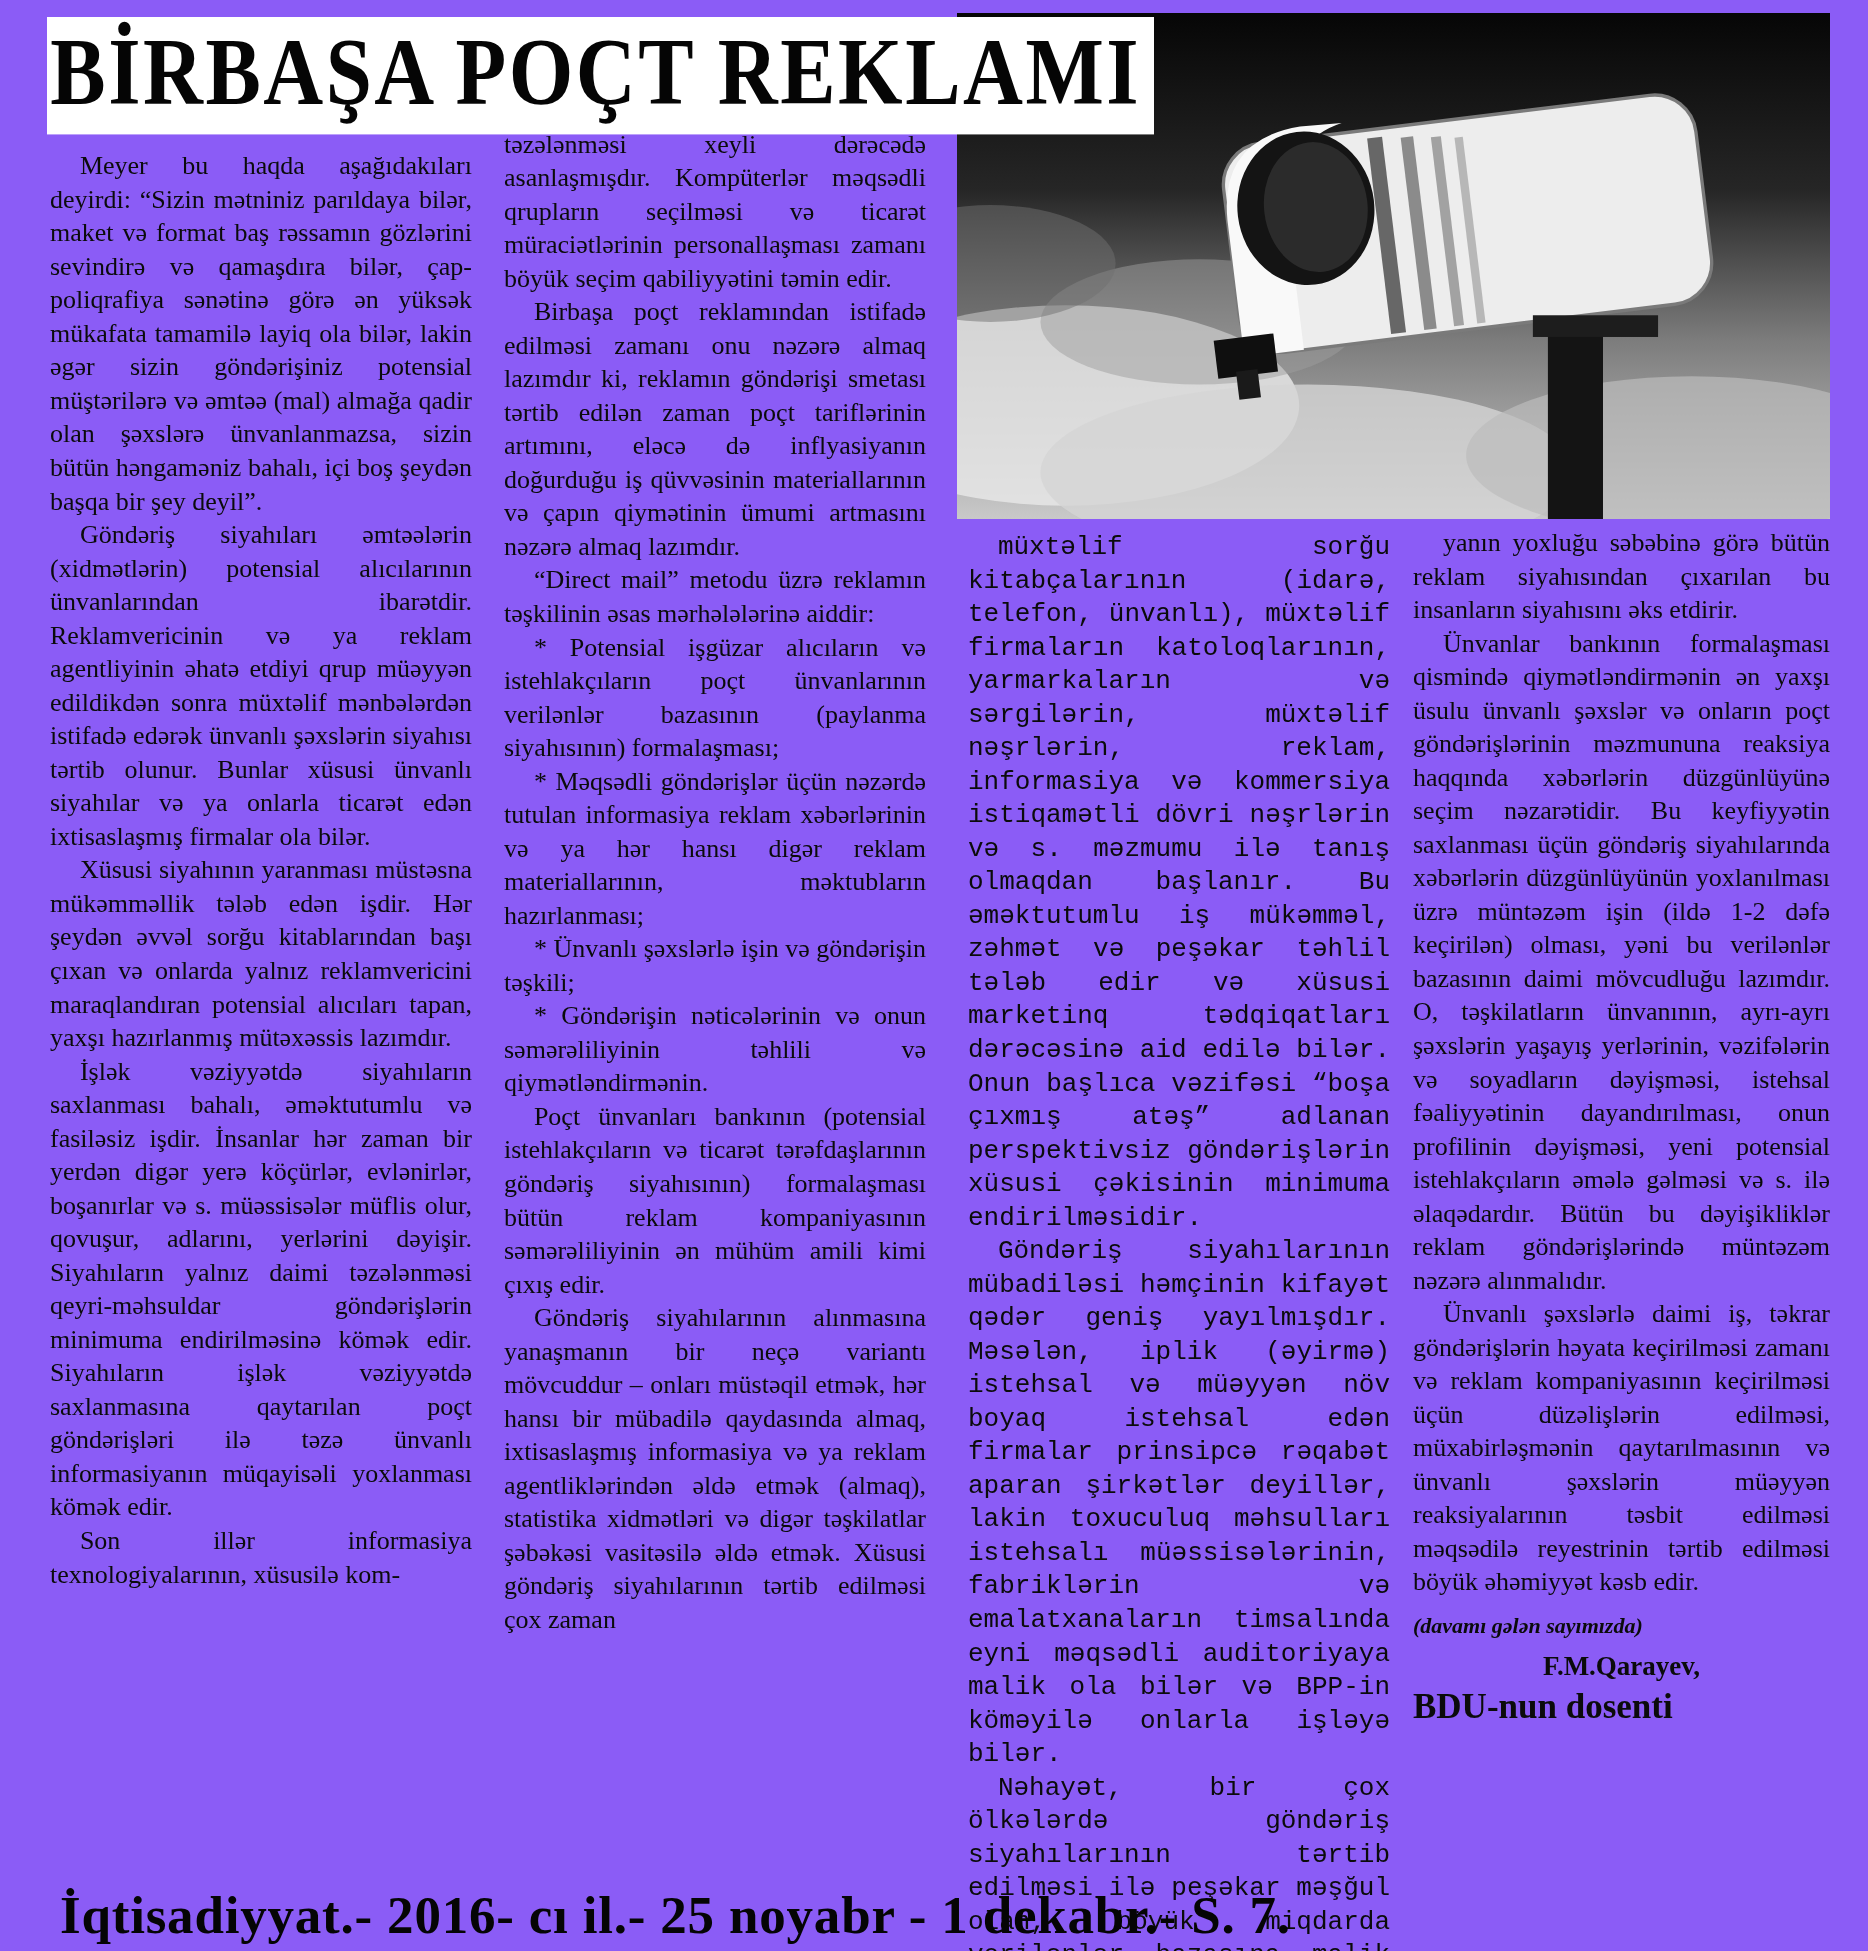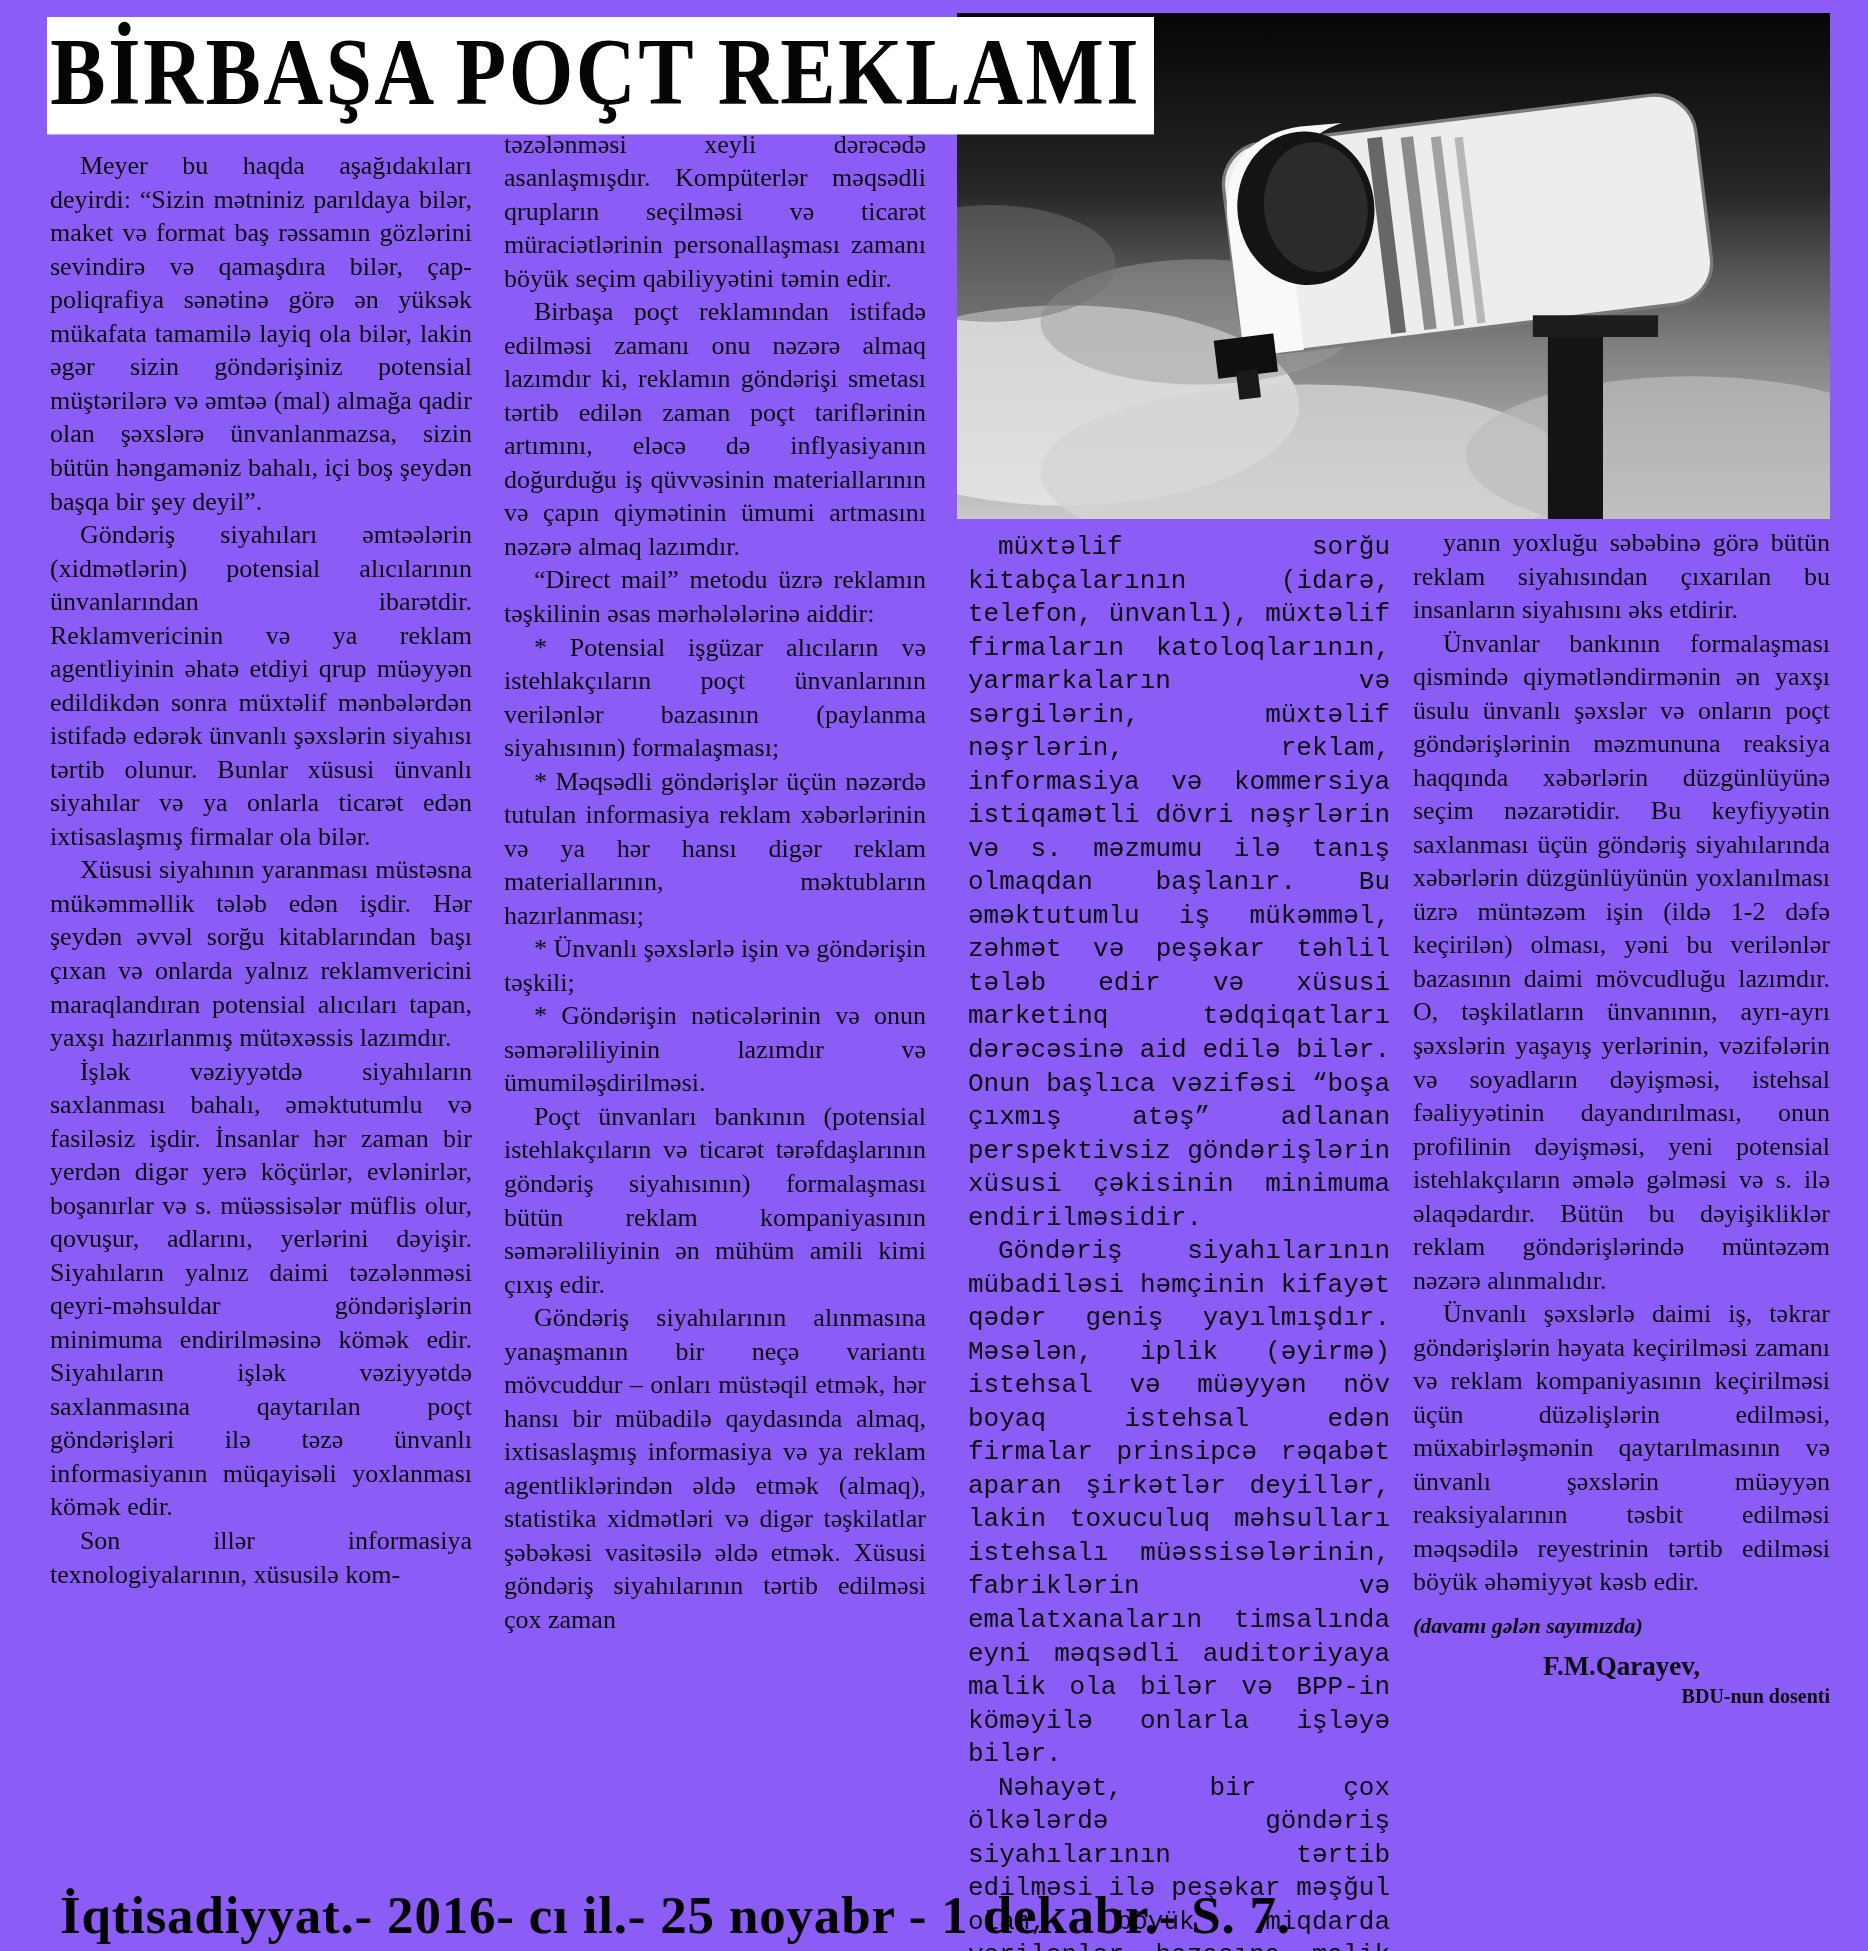--- a/index.html
+++ b/index.html
@@ -35,21 +35,21 @@
   .col3 { left:968px; top:531px;font-family:Liberation Mono, monospace; }
   .col4 { left:1413px; top:526px; width:417px; }
 
   .subtitle {
     text-align:center; font-weight:bold; font-style:italic;
     font-size:26px; margin-bottom:16.7px;
   }
 
   .continuation { font-weight:bold; font-style:italic; font-size:22px; margin-top:13.4px; }
   .author       { text-align:center; font-weight:bold; font-size:27px; margin-top:8.3px; }
-  .affiliation  { text-align:right; font-weight:bold; font-size:20px; }
+  .affiliation  { font-weight:bold; font-size:35px; }
 
   .footer {
     position:absolute; left:60px; top:1885px; z-index:1;
     font-size:53px; font-weight:bold; letter-spacing:0.8px; color:#050505;
   }
 </style>
 </head>
 <body>
 
 <div class="page">
@@ -103,21 +103,21 @@
     <p>Son illər informasiya texnologiyalarının, xüsusilə kom-</p>
   </div>
 
   <div class="col col2">
     <p>püterlərin tətbiqi hesabına siyahıların təzələnməsi xeyli dərəcədə asanlaşmışdır. Kompüterlər məqsədli qrupların seçilməsi və ticarət müraciətlərinin personallaşması zamanı böyük seçim qabiliyyətini təmin edir.</p>
     <p>Birbaşa poçt reklamından istifadə edilməsi zamanı onu nəzərə almaq lazımdır ki, reklamın göndərişi smetası tərtib edilən zaman poçt tariflərinin artımını, eləcə də inflyasiyanın doğurduğu iş qüvvəsinin materiallarının və çapın qiymətinin ümumi artmasını nəzərə almaq lazımdır.</p>
     <p>“Direct mail” metodu üzrə reklamın təşkilinin əsas mərhələlərinə aiddir:</p>
     <p>* Potensial işgüzar alıcıların və istehlakçıların poçt ünvanlarının verilənlər bazasının (paylanma siyahısının) formalaşması;</p>
     <p>* Məqsədli göndərişlər üçün nəzərdə tutulan informasiya reklam xəbərlərinin və ya hər hansı digər reklam materiallarının, məktubların hazırlanması;</p>
     <p>* Ünvanlı şəxslərlə işin və göndərişin təşkili;</p>
-    <p>* Göndərişin nəticələrinin və onun səmərəliliyinin lazımdır və ümumiləşdirilməsi.</p>
+    <p>* Göndərişin nəticələrinin və onun səmərəliliyinin təhlili və qiymətləndirmənin.</p>
     <p>Poçt ünvanları bankının (potensial istehlakçıların və ticarət tərəfdaşlarının göndəriş siyahısının) formalaşması bütün reklam kompaniyasının səmərəliliyinin ən mühüm amili kimi çıxış edir.</p>
     <p>Göndəriş siyahılarının alınmasına yanaşmanın bir neçə variantı mövcuddur – onları müstəqil etmək, hər hansı bir mübadilə qaydasında almaq, ixtisaslaşmış informasiya və ya reklam agentliklərindən əldə etmək (almaq), statistika xidmətləri və digər təşkilatlar şəbəkəsi vasitəsilə əldə etmək. Xüsusi göndəriş siyahılarının tərtib edilməsi çox zaman</p>
   </div>
 
   <div class="col col3">
     <p>müxtəlif sorğu kitabçalarının (idarə, telefon, ünvanlı), müxtəlif firmaların katoloqlarının, yarmarkaların və sərgilərin, müxtəlif nəşrlərin, reklam, informasiya və kommersiya istiqamətli dövri nəşrlərin və s. məzmumu ilə tanış olmaqdan başlanır. Bu əməktutumlu iş mükəmməl, zəhmət və peşəkar təhlil tələb edir və xüsusi marketinq tədqiqatları dərəcəsinə aid edilə bilər. Onun başlıca vəzifəsi “boşa çıxmış atəş” adlanan perspektivsiz göndərişlərin xüsusi çəkisinin minimuma endirilməsidir.</p>
     <p>Göndəriş siyahılarının mübadiləsi həmçinin kifayət qədər geniş yayılmışdır. Məsələn, iplik (əyirmə) istehsal və müəyyən növ boyaq istehsal edən firmalar prinsipcə rəqabət aparan şirkətlər deyillər, lakin toxuculuq məhsulları istehsalı müəssisələrinin, fabriklərin və emalatxanaların timsalında eyni məqsədli auditoriyaya malik ola bilər və BPP-in köməyilə onlarla işləyə bilər.</p>
     <p>Nəhayət, bir çox ölkələrdə göndəriş siyahılarının tərtib edilməsi ilə peşəkar məşğul olan, böyük miqdarda verilənlər bazasına malik ixtisaslaşmış agentliklər mövcuddur və bir çox reklamvericilər onların xidmətlərinə müraciət edirlər. Məsələn, Amerika ünvanlı marketinq assosiasiyası hətta öz verilənlər bazasında bu və ya digər təsirlərə konkret insanlar tərəfindən daimi reaksi-</p>
   </div>
 

